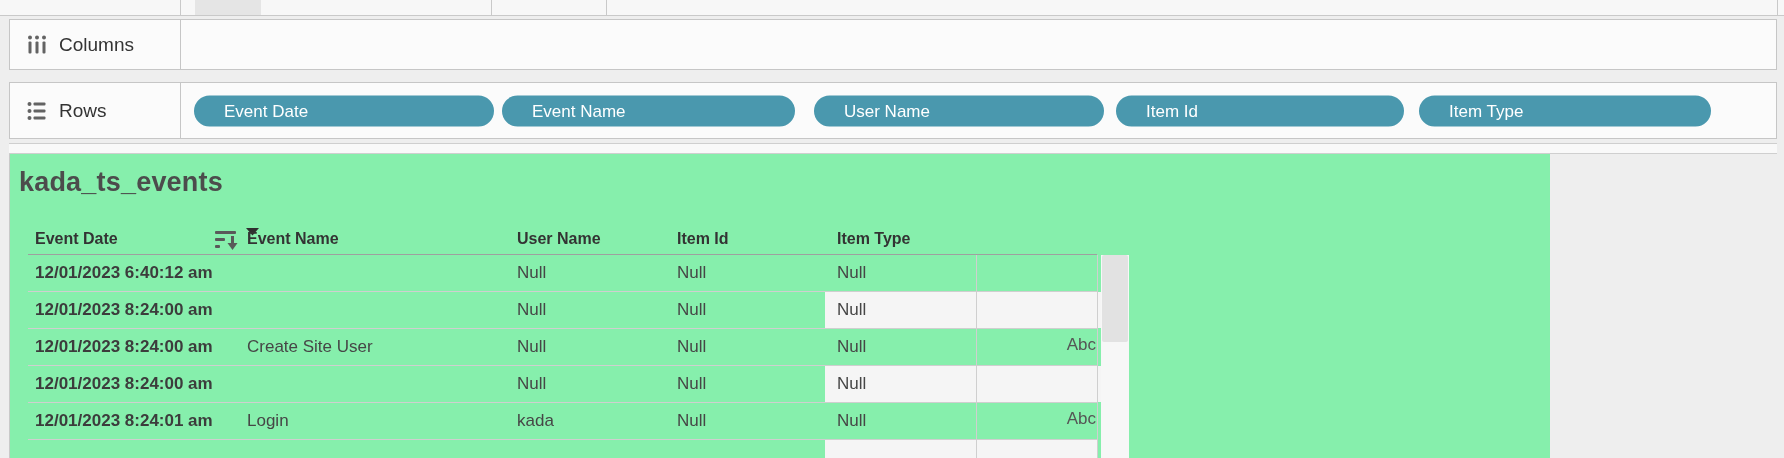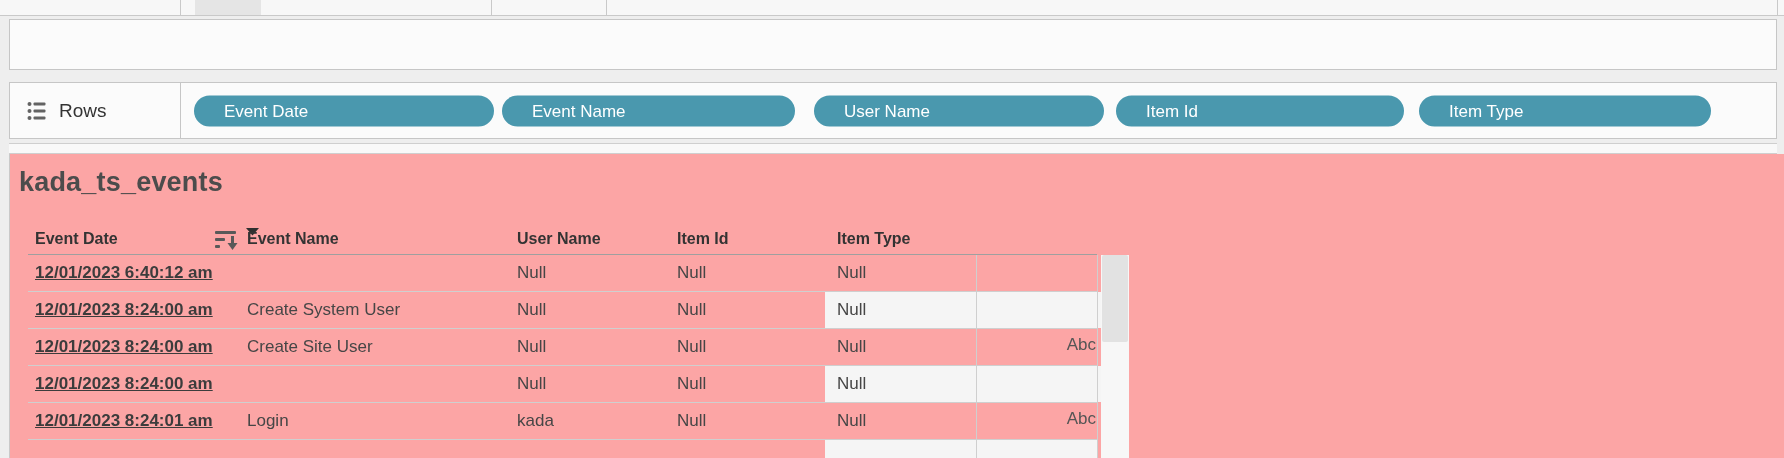--- a/index.html
+++ b/index.html
@@ -22,54 +22,67 @@
   .shelf-label{margin-left:11px;font-size:19px;color:#333;}
   .shelf-body{position:absolute;left:171px;top:0;right:0;bottom:0;}
   .pill{
     position:absolute;top:50%;transform:translateY(-50%);height:31px;border-radius:16px;
     background:var(--pill,#4a98ae);color:#fff;font-size:17px;line-height:31px;
     padding-left:30px;box-sizing:border-box;white-space:nowrap;overflow:hidden;
   }
   
   .thin-strip{position:absolute;left:9px;top:143px;width:1768px;height:11px;background:#f9f9f9;border-top:1px solid #cfcfcf;border-bottom:1px solid #cfcfcf;box-sizing:border-box;}
   
-  .card{position:absolute;left:9px;top:154px;width:1775px;height:304px;background:#fca5a5;border-left:1px solid #c9c9c9;box-sizing:border-box;}
+  .card{position:absolute;left:9px;top:154px;width:1541px;height:304px;background:#86efac;border-left:1px solid #c9c9c9;box-sizing:border-box;}
   .sheet-title{position:absolute;left:9px;top:13px;font-size:27px;font-weight:bold;color:#4c4c4c;letter-spacing:.2px;}
   
   .theader{position:absolute;left:18px;top:70px;width:1069px;height:31px;border-bottom:1px solid var(--hrule,#9f9f9f);box-sizing:border-box;}
   .th{position:absolute;top:0;height:30px;line-height:30px;font-size:16px;font-weight:bold;color:#333;white-space:nowrap;}
   .cx0{left:7px;} .cx1{left:219px;} .cx2{left:489px;} .cx3{left:649px;} .cx4{left:809px;}
   .sort-icon{position:absolute;left:187px;top:6px;}
   .sort-caret{position:absolute;left:218px;top:4px;}
   .rows-wrap{position:absolute;left:18px;top:101px;width:1069px;}
   .trow{position:relative;height:37px;border-bottom:1px solid var(--rrule,#cfcfcf);box-sizing:border-box;}
   .trow.partial{height:18px;border-bottom:none;overflow:hidden;}
   .band{position:absolute;left:797px;top:0;bottom:0;width:281px;background:var(--band,#f5f5f5);}
   .td{position:absolute;top:0;height:36px;line-height:36px;font-size:17px;color:#464646;white-space:nowrap;}
-  .td.date{font-weight:bold;color:#3c3c3c;text-decoration:underline;}
+  .td.date{font-weight:bold;color:#3c3c3c;}
   .td.abc{left:957px;width:121px;text-align:right;padding-right:10px;box-sizing:border-box;color:#555;margin-top:35px;}
   .tvline{position:absolute;top:101px;height:203px;width:1px;background:var(--rrule,#cfcfcf);}
   .tvline.v1{left:966px;} .tvline.v2{left:1087px;}
   .scrollbar{position:absolute;left:1091px;top:101px;width:28px;height:203px;background:#f7f7f7;}
   .scroll-thumb{position:absolute;left:1px;top:0;width:26px;height:87px;background:#e2e2e2;border-radius:2px;}
 </style>
 </head>
 <body>
 
 <div class="screen" style="--pill: #4a98ae; --band: #f5f5f5; --hrule: #9f9f9f; --rrule: #cfcfcf;">
 
   <div class="top-sliver">
     <div class="vline" style="left:180px"></div>
     <div class="gray-box"></div>
     <div class="vline" style="left:491px"></div>
     <div class="vline" style="left:606px"></div>
     <div class="vline" style="left:1777px"></div>
   </div>
 
   <div class="shelf shelf-columns">
+    <div class="shelf-label-cell">
+      <svg width="22" height="22" viewBox="0 0 22 22">
+        <g fill="#636363">
+          <circle cx="4" cy="3.5" r="2"></circle>
+            <circle cx="11" cy="3.5" r="2"></circle>
+            <circle cx="18" cy="3.5" r="2"></circle>
+          <rect x="2.5" y="7.5" width="3" height="12" rx="1"></rect>
+          <rect x="9.5" y="7.5" width="3" height="12" rx="1"></rect>
+          <rect x="16.5" y="7.5" width="3" height="12" rx="1"></rect>
+        </g>
+      </svg>
+      <span class="shelf-label">Columns</span>
+    </div>
     <div class="shelf-body" id="columns-pills"></div>
   </div>
 
   <div class="shelf shelf-rows">
     <div class="shelf-label-cell">
       <svg width="22" height="22" viewBox="0 0 22 22">
         <g fill="#636363">
           <circle cx="3.5" cy="4" r="2"></circle>
             <circle cx="3.5" cy="11" r="2"></circle>
             <circle cx="3.5" cy="18" r="2"></circle>
@@ -118,21 +131,20 @@
         <div class="trow">
           <div class="td date cx0">12/01/2023 6:40:12 am</div>
           <div class="td cx2">Null</div>
           <div class="td cx3">Null</div>
           <div class="td cx4">Null</div>
           <div class="td abc">Abc</div>
         </div>
         <div class="trow">
           <div class="band"></div>
           <div class="td date cx0">12/01/2023 8:24:00 am</div>
-          <div class="td cx1">Create System User</div>
           <div class="td cx2">Null</div>
           <div class="td cx3">Null</div>
           <div class="td cx4">Null</div>
           <div class="td abc">Abc</div>
         </div>
         <div class="trow">
           <div class="td date cx0">12/01/2023 8:24:00 am</div>
           <div class="td cx1">Create Site User</div>
           <div class="td cx2">Null</div>
           <div class="td cx3">Null</div>

